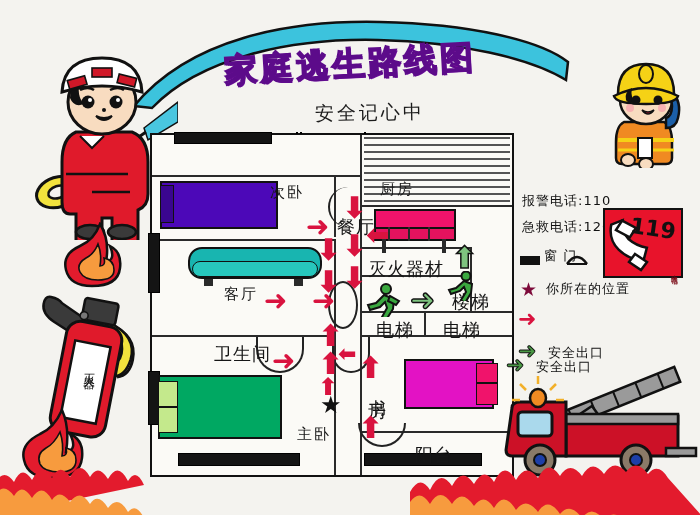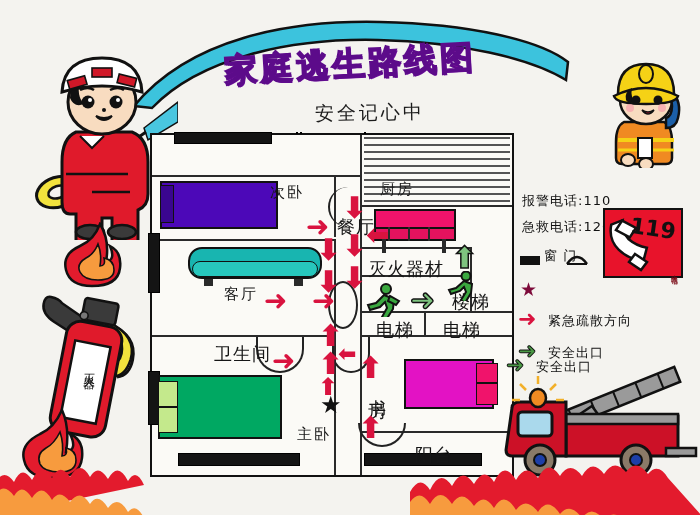--- a/index.html
+++ b/index.html
@@ -359,23 +359,23 @@
   </div>
   <div class="legend-row" style="left:544px;top:247px;">窗  门</div>
   <div class="abs" style="left:566px;top:250px;">
     <svg width="22" height="13" viewBox="0 0 22 13">
       <path d="M1 12 q10 -14 20 0" fill="none" stroke="#111" stroke-width="2.5"></path>
       <line x1="1" y1="12" x2="21" y2="12" stroke="#111" stroke-width="2"></line>
     </svg>
   </div>
 
   <div class="abs" style="left:520px;top:278px;font-size:19px;color:#7d0a3a;">★</div>
+  <div class="legend-row" style="left:546px;top:280px;">你所在的位置</div>
 
   <div class="abs" style="left:518px;top:306px;font-size:22px;color:#d9133f;font-weight:bold;">➜</div>
-  <div class="legend-row" style="left:548px;top:312px;">紧急疏散方向</div>
 
   <div class="abs" style="left:518px;top:338px;font-size:22px;color:#4a9a45;font-weight:bold;-webkit-text-stroke:1px #111;">➜</div>
   <div class="legend-row" style="left:548px;top:344px;">安全出口</div>
 
   <div class="abs" style="left:506px;top:352px;font-size:22px;color:#4a9a45;font-weight:bold;-webkit-text-stroke:1px #111;">➜</div>
   <div class="legend-row" style="left:536px;top:358px;">安全出口</div>
 
   <div class="art" style="left:496px;top:360px;">
     <svg width="204" height="120" viewBox="0 0 204 120">
 

